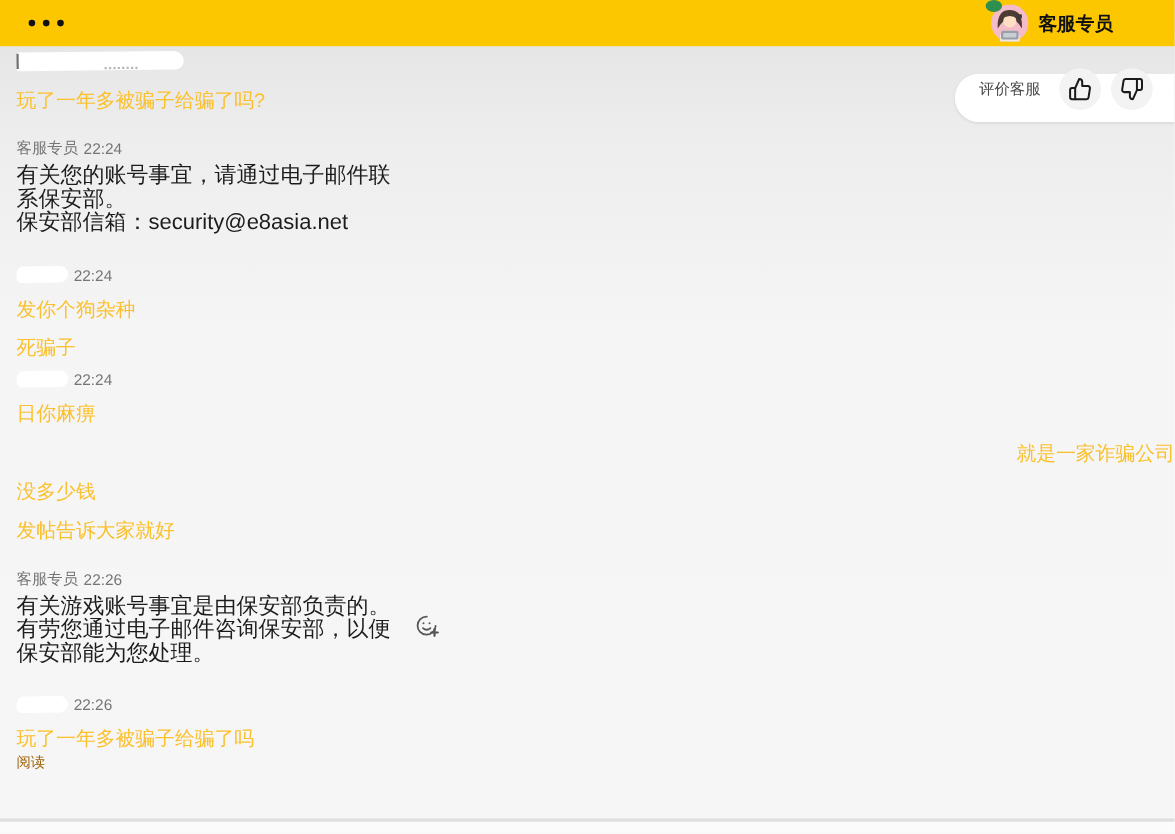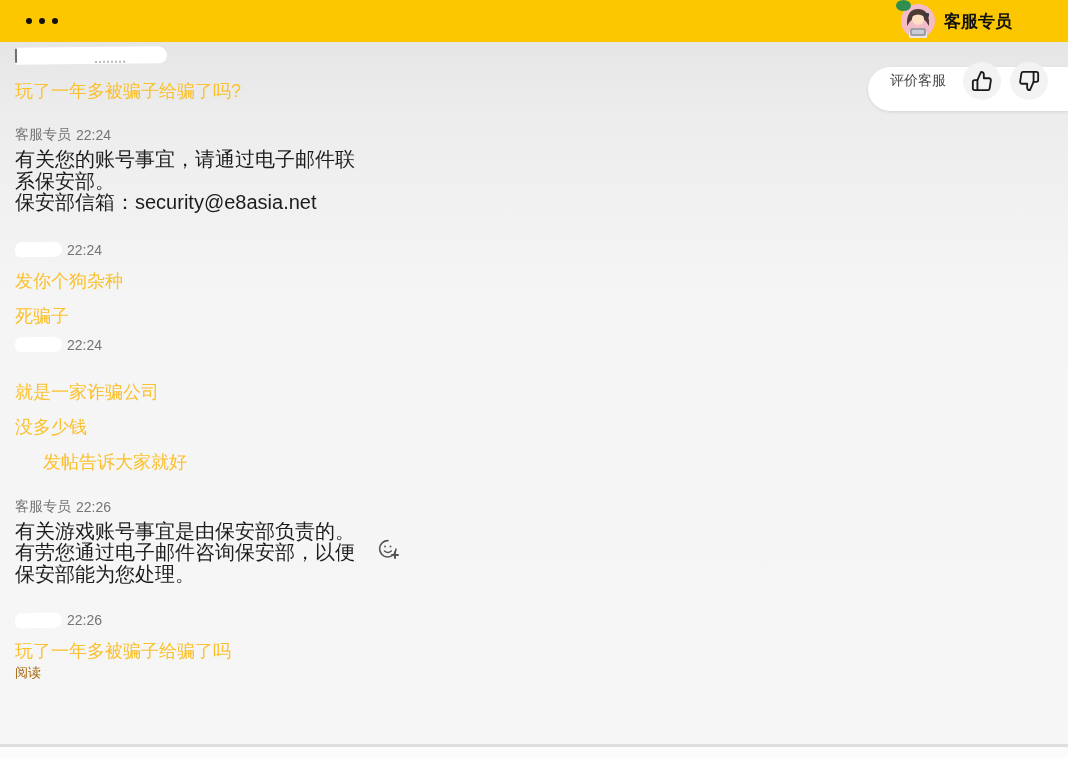--- a/index.html
+++ b/index.html
@@ -72,23 +72,23 @@
 
   
   .m-top-msg1   { margin-top:17px; }
   .m-agent-hdr1 { margin-top:25px; }
   .m-agent-bod  { margin-top:5px; }
   .m-user-hdr2  { margin-top:27px; }
   .m-u2a { margin-top:12px; }
   .m-u2b { margin-top:15px; }
   .m-user-hdr3  { margin-top:10px; }
   .m-u3a { margin-top:12px; }
-  .m-u3b { margin-top:28px; }
+  .m-u3b { margin-top:16px;text-align:right; }
   .m-u3c { margin-top:15px; }
-  .m-u3d { margin-top:15px;margin-left:28px; }
+  .m-u3d { margin-top:15px; }
   .m-agent-hdr2 { margin-top:26px; }
   .m-user-hdr4  { margin-top:26px; }
   .m-u4a { margin-top:12px; }
 
   
   .bottom-strip {
     position:absolute; left:0; right:0; bottom:0; height:14px;
     background:#fbfbfb; border-top:3px solid #dedede;
   }
 </style>
@@ -164,20 +164,21 @@
     </div>
     <div class="msg-user m-u2a">发你个狗杂种</div>
     <div class="msg-user m-u2b">死骗子</div>
   </div>
 
   <div>
     <div class="grp-hdr m-user-hdr3">
       <span class="name-blob"></span>
       <span>22:24</span>
     </div>
+    <div class="msg-user m-u3a">日你麻痹</div>
     <div class="msg-user m-u3b">就是一家诈骗公司</div>
     <div class="msg-user m-u3c">没多少钱</div>
     <div class="msg-user m-u3d">发帖告诉大家就好</div>
   </div>
 
   <div class="agent-block">
     <div class="grp-hdr m-agent-hdr2">
       <span>客服专员</span>
       <span>22:26</span>
     </div>

